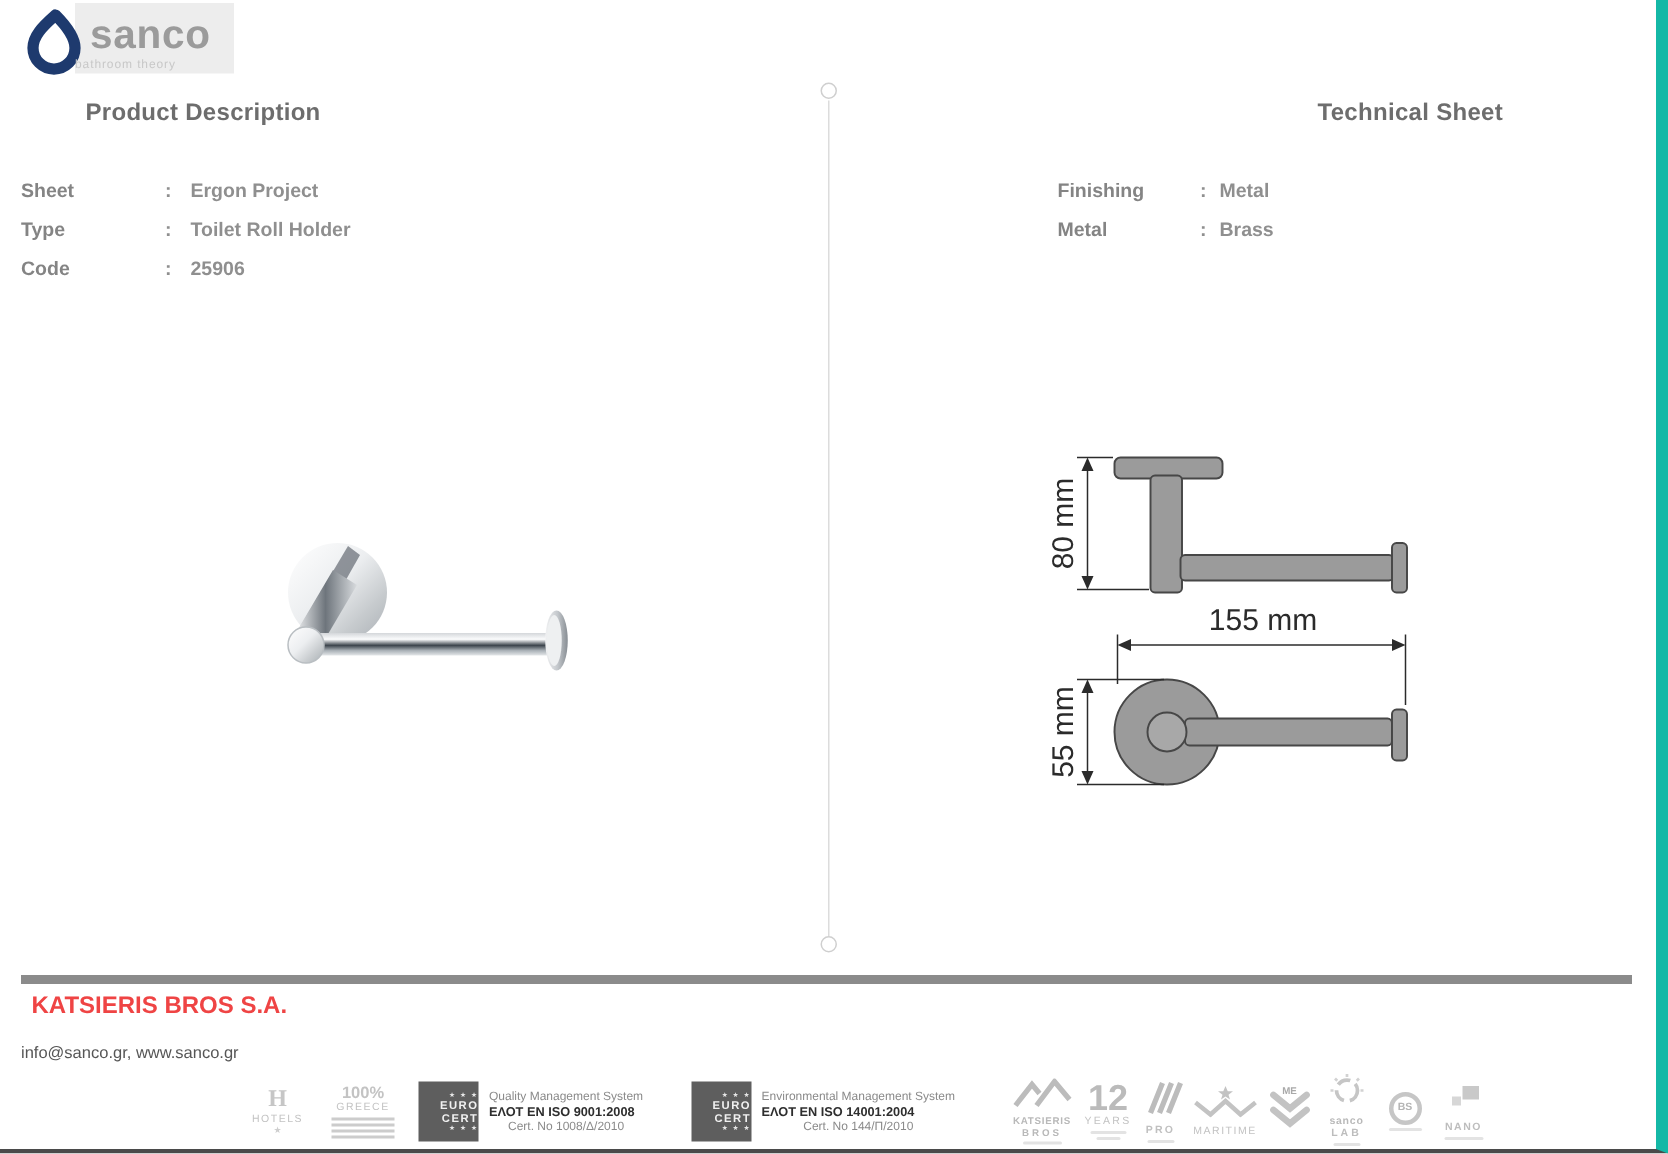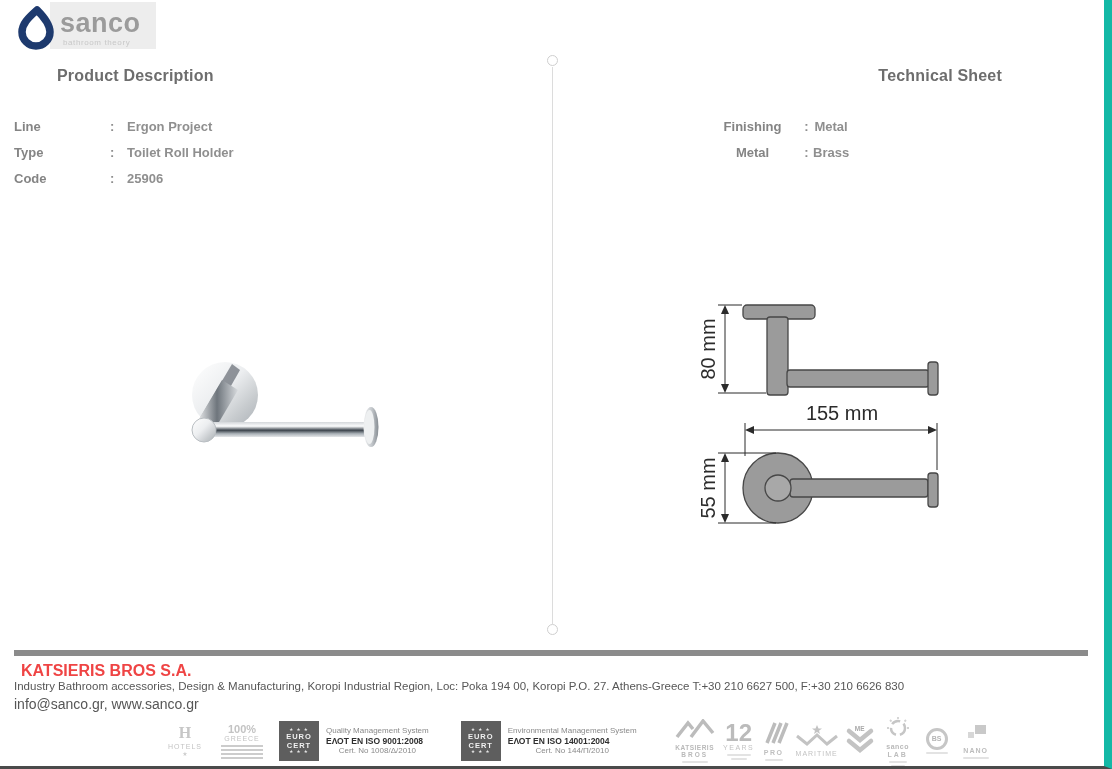--- a/index.html
+++ b/index.html
@@ -9,69 +9,69 @@
     position:relative; width:1112px; height:769px; background:#fff;
     border-right:8px solid #14b8a6; border-bottom:3px solid #4a4a4a;
     overflow:hidden;
   }
 
   
   .logo { position:absolute; left:14px; top:2px; width:150px; height:50px; }
   .logo-bg { position:absolute; left:36px; top:0; width:106px; height:47px; background:#ededed; }
   .logo-icon { position:absolute; left:0; top:2px; }
   .logo-name { position:absolute; left:46px; top:6px; font-size:27px; font-weight:bold; color:#9b9b9b; letter-spacing:0.5px; }
-  .logo-tagline { position:absolute; left:49px; top:36px; font-size:8px; color:#c8c8c8; letter-spacing:0.6px; }
+  .logo-tagline { position:absolute; left:36px; top:36px; font-size:8px; color:#c8c8c8; letter-spacing:0.6px; }
 
   
   .section-title { position:absolute; top:67px; font-size:16px; font-weight:bold; color:#6d6d6d; letter-spacing:0.2px; }
   .title-left { left:57px; }
   .title-right { right:102px; }
 
   
   .fields { position:absolute; top:119px; font-size:13px; font-weight:bold; color:#8d8d8d; }
   .fields-left { left:14px; }
   .fields-right { left:705px; }
   .field-row { display:grid; margin-bottom:11px; }
   .fields-left .field-row { grid-template-columns:96px 17px auto; }
-  .fields-right .field-row { grid-template-columns:95px 13px auto;text-align:center; }
+  .fields-right .field-row { grid-template-columns:95px 13px auto; }
   .field-label { color:#848484; }
   .field-colon, .field-value { color:#8f8f8f; }
 
   
   .divider-line { position:absolute; left:552px; top:67px; width:1px; height:557px; background:#dcdcdc; }
   .divider-dot { position:absolute; left:547px; width:11px; height:11px; border:1px solid #cfcfcf; border-radius:50%; background:#fff; }
   .dot-top { top:55px; }
   .dot-bottom { top:624px; }
 
   
   .product-photo { position:absolute; left:150px; top:330px; }
   .tech-drawing { position:absolute; left:690px; top:280px; }
 
   
   .footer-rule { position:absolute; left:14px; top:650px; width:1074px; height:6px; background:#8b8b8b; }
   .footer-company { position:absolute; left:21px; top:662px; font-size:16px; font-weight:bold; color:#ef4444; }
   .footer-address { position:absolute; left:14px; top:680px; font-size:11.5px; color:#565656; }
-  .footer-contact { position:absolute; left:14px; top:696px; font-size:14px; color:#565656; }
+  .footer-contact { position:absolute; left:14px; top:696px; font-size:11px; color:#565656; }
 
   
   .certs { position:absolute; left:163px; top:714px; height:54px; display:flex; align-items:center; color:#bfbfbf; }
   .cert { text-align:center; line-height:1.15; }
   .cert-sub { font-size:7px; letter-spacing:1px; color:#c3c3c3; }
   .faint-bar { height:2px; background:#e3e3e3; margin:2px auto 0; border-radius:1px; }
 
   .c-hotels { width:44px; margin-right:14px; }
   .c-hotels .h-letter { font-size:16px; font-weight:bold; color:#c6c6c6; font-family:"Liberation Serif", serif; }
   .c-hotels .h-star { font-size:6px; color:#cecece; }
 
   .c-greece { width:42px; margin-right:16px; }
   .c-greece .g-top { font-size:11px; font-weight:bold; color:#c3c3c3; }
   .g-lines div { height:2px; background:#cccccc; margin-top:2px; }
 
   .cert-group { display:flex; align-items:center; margin-right:32px; }
-  .euro-badge { width:40px; height:40px; background:#5e5e5e; color:#f1f1f1; display:flex; flex-direction:column; justify-content:center; text-align:center; margin-right:7px; flex:none; }
+  .euro-badge { width:40px; height:40px; background:#5e5e5e; color:#f1f1f1; display:flex; flex-direction:column; justify-content:center; text-align:right; margin-right:7px; flex:none; }
   .euro-badge .stars { font-size:4.5px; line-height:1; color:#e6e6e6; letter-spacing:1px; }
   .euro-badge .eb-line { font-size:7.5px; font-weight:bold; line-height:1.2; letter-spacing:1px; }
   .euro-text { text-align:left; line-height:1.25; }
   .euro-text .system { font-size:8px; color:#8a8a8a; }
   .euro-text .standard { font-size:8.5px; font-weight:bold; color:#2e2e2e; }
   .euro-text .certno { font-size:8px; color:#8a8a8a;text-align:center; }
 
   .c-small { }
   .c-kats { width:52px; }
   .c-kats .k-line1 { font-size:6.5px; font-weight:bold; letter-spacing:0.5px; color:#b9b9b9; }
@@ -110,21 +110,21 @@
     </svg>
     <div class="logo-name">sanco</div>
     <div class="logo-tagline">bathroom theory</div>
   </div>
 
   <div class="section-title title-left">Product Description</div>
   <div class="section-title title-right">Technical Sheet</div>
 
   <div class="fields fields-left">
     <div class="field-row">
-      <span class="field-label">Line</span>
+      <span class="field-label">Sheet</span>
       <span class="field-colon">:</span>
       <span class="field-value">Ergon Project</span>
     </div>
     <div class="field-row">
       <span class="field-label">Type</span>
       <span class="field-colon">:</span>
       <span class="field-value">Toilet Roll Holder</span>
     </div>
     <div class="field-row">
       <span class="field-label">Code</span>
@@ -223,21 +223,20 @@
       <line x1="28" y1="243" x2="86" y2="243"></line>
       <line x1="35" y1="175" x2="35" y2="241"></line>
     </g>
     <polygon points="35,173 31,182 39,182" fill="#2b2b2b"></polygon>
     <polygon points="35,243 31,234 39,234" fill="#2b2b2b"></polygon>
     <text x="20" y="208" transform="rotate(-90 20 208)" text-anchor="middle" dominant-baseline="middle" font-size="20" fill="#2b2b2b">55 mm</text>
   </svg>
 
   <div class="footer-rule"></div>
   <div class="footer-company">KATSIERIS BROS S.A.</div>
-  <div class="footer-address">Industry Bathroom accessories, Design &amp; Manufacturing, Koropi Industrial Region, Loc: Poka 194 00, Koropi P.O. 27. Athens-Greece   T:+30 210 6627 500, F:+30 210 6626 830</div>
   <div class="footer-contact">info@sanco.gr, www.sanco.gr</div>
 
   <div class="certs">
 
     <div class="cert c-hotels">
       <div class="h-letter">H</div>
       <div class="cert-sub">HOTELS</div>
       <div class="h-star">★</div>
     </div>
 

